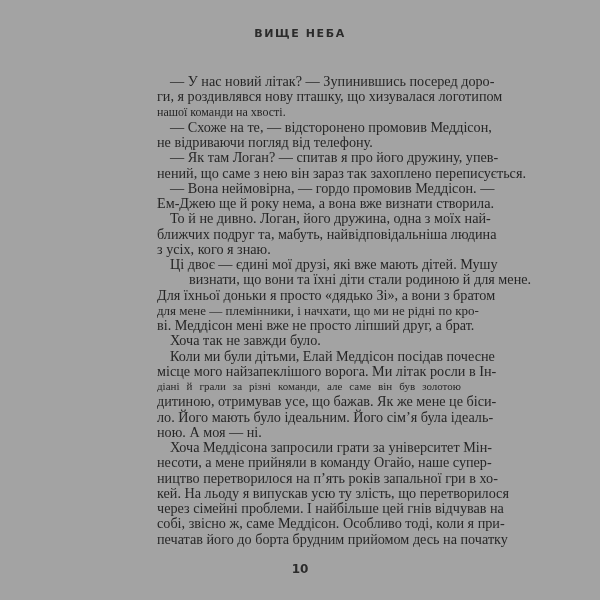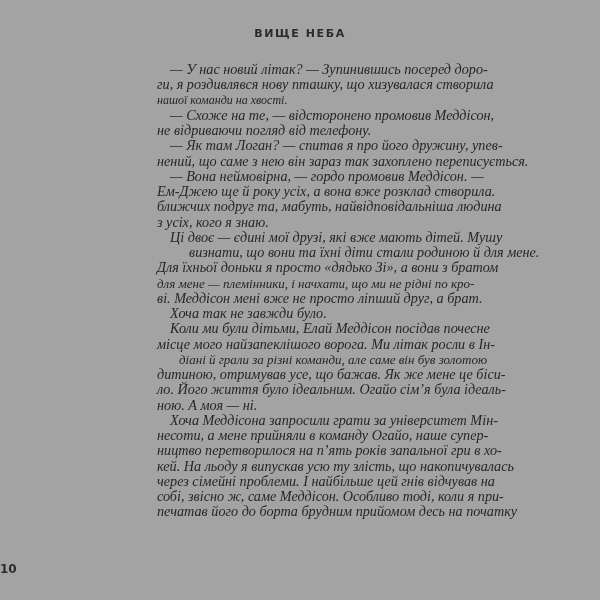--- a/index.html
+++ b/index.html
@@ -28,24 +28,23 @@
       width: 600px;
       text-align: center;
       font-family: "DejaVu Sans", "Liberation Sans", sans-serif;
       font-size: 11px;
       font-weight: bold;
       letter-spacing: 1.6px;
       color: #2b2b2b;
     }
     .text-block {
       position: absolute;
-      top: 62px;
+      top: 74px;
       left: 157px;
       width: 304px;
-      font-style: italic;
     }
     .line {
       height: 22.8px;
       line-height: 22.8px;
       font-size: 14.2px;
       white-space: nowrap;
       text-align: justify;
       text-align-last: justify;
       color: #262626;
     }
@@ -53,60 +52,61 @@
       padding-left: 13px;
     }
     .line.last {
       text-align-last: left;
     }
     .folio {
       position: absolute;
       top: 562px;
       left: 0;
       width: 600px;
-      text-align: left;
+      text-align: center;
       font-family: "DejaVu Sans", "Liberation Sans", sans-serif;
       font-size: 12px;
       font-weight: bold;
       color: #2b2b2b;
     }
   </style>
 </head>
 <body>
 
 <div class="page">
   <div class="running-head">ВИЩЕ НЕБА</div>
 
   <div class="text-block" id="text-block">
       <div class="line indent" style="height: 15.25px; line-height: 15.25px; font-size: 14.2px;">— У нас новий літак? — Зупинившись посеред доро-</div>
-      <div class="line" style="height: 15.25px; line-height: 15.25px; font-size: 14.2px;">ги, я роздивлявся нову пташку, що хизувалася створила</div>
+      <div class="line" style="height: 15.25px; line-height: 15.25px; font-size: 14.2px;">ги, я роздивлявся нову пташку, що хизувалася логотипом</div>
       <div class="line last" style="height: 15.25px; line-height: 15.25px; font-size: 12px;">нашої команди на хвості.</div>
       <div class="line indent" style="height: 15.25px; line-height: 15.25px; font-size: 14.2px;">— Схоже на те, — відсторонено промовив Меддісон,</div>
       <div class="line last" style="height: 15.25px; line-height: 15.25px; font-size: 14.2px;">не відриваючи погляд від телефону.</div>
       <div class="line indent" style="height: 15.25px; line-height: 15.25px; font-size: 14.2px;">— Як там Логан? — спитав я про його дружину, упев-</div>
       <div class="line" style="height: 15.25px; line-height: 15.25px; font-size: 14.2px;">нений, що саме з нею він зараз так захоплено переписується.</div>
       <div class="line indent" style="height: 15.25px; line-height: 15.25px; font-size: 14.2px;">— Вона неймовірна, — гордо промовив Меддісон. —</div>
-      <div class="line last" style="height: 15.25px; line-height: 15.25px; font-size: 14.2px;">Ем-Джею ще й року усіх, а вона вже розклад створила.</div>
+      <div class="line last" style="height: 15.25px; line-height: 15.25px; font-size: 14.2px;">Ем-Джею ще й року нема, а вона вже визнати створила.</div>
+      <div class="line indent" style="height: 15.25px; line-height: 15.25px; font-size: 14.2px;">То й не дивно. Логан, його дружина, одна з моїх най-</div>
       <div class="line" style="height: 15.25px; line-height: 15.25px; font-size: 14.2px;">ближчих подруг та, мабуть, найвідповідальніша людина</div>
       <div class="line last" style="height: 15.25px; line-height: 15.25px; font-size: 14.2px;">з усіх, кого я знаю.</div>
       <div class="line indent" style="height: 15.25px; line-height: 15.25px; font-size: 14.2px;">Ці двоє — єдині мої друзі, які вже мають дітей. Мушу</div>
       <div class="line" style="height: 15.25px; line-height: 15.25px; font-size: 14.2px; margin-left: 32px;">визнати, що вони та їхні діти стали родиною й для мене.</div>
       <div class="line" style="height: 15.25px; line-height: 15.25px; font-size: 14.2px;">Для їхньої доньки я просто «дядько Зі», а вони з братом</div>
       <div class="line" style="height: 15.25px; line-height: 15.25px; font-size: 13px;">для мене — племінники, і начхати, що ми не рідні по кро-</div>
       <div class="line last" style="height: 15.25px; line-height: 15.25px; font-size: 14.2px;">ві. Меддісон мені вже не просто ліпший друг, а брат.</div>
       <div class="line indent last" style="height: 15.25px; line-height: 15.25px; font-size: 14.2px;">Хоча так не завжди було.</div>
       <div class="line indent" style="height: 15.25px; line-height: 15.25px; font-size: 14.2px;">Коли ми були дітьми, Елай Меддісон посідав почесне</div>
       <div class="line" style="height: 15.25px; line-height: 15.25px; font-size: 14.2px;">місце мого найзапеклішого ворога. Ми літак росли в Ін-</div>
-      <div class="line" style="height: 15.25px; line-height: 15.25px; font-size: 13px; margin-left: 22px;">діані й грали за різні команди, але саме він був золотою</div>
+      <div class="line" style="height: 15.25px; line-height: 15.25px; font-size: 11px;">діані й грали за різні команди, але саме він був золотою</div>
       <div class="line" style="height: 15.25px; line-height: 15.25px; font-size: 14.2px;">дитиною, отримував усе, що бажав. Як же мене це біси-</div>
-      <div class="line" style="height: 15.25px; line-height: 15.25px; font-size: 14.2px;">ло. Його життя було ідеальним. Огайо сім’я була ідеаль-</div>
+      <div class="line" style="height: 15.25px; line-height: 15.25px; font-size: 14.2px;">ло. Його мають було ідеальним. Його сім’я була ідеаль-</div>
       <div class="line last" style="height: 15.25px; line-height: 15.25px; font-size: 14.2px;">ною. А моя — ні.</div>
       <div class="line indent" style="height: 15.25px; line-height: 15.25px; font-size: 14.2px;">Хоча Меддісона запросили грати за університет Мін-</div>
       <div class="line" style="height: 15.25px; line-height: 15.25px; font-size: 14.2px;">несоти, а мене прийняли в команду Огайо, наше супер-</div>
       <div class="line" style="height: 15.25px; line-height: 15.25px; font-size: 14.2px;">ництво перетворилося на п’ять років запальної гри в хо-</div>
-      <div class="line" style="height: 15.25px; line-height: 15.25px; font-size: 14.2px;">кей. На льоду я випускав усю ту злість, що накопичувалась</div>
+      <div class="line" style="height: 15.25px; line-height: 15.25px; font-size: 14.2px;">кей. На льоду я випускав усю ту злість, що перетворилося</div>
       <div class="line" style="height: 15.25px; line-height: 15.25px; font-size: 14.2px;">через сімейні проблеми. І найбільше цей гнів відчував на</div>
       <div class="line" style="height: 15.25px; line-height: 15.25px; font-size: 14.2px;">собі, звісно ж, саме Меддісон. Особливо тоді, коли я при-</div>
       <div class="line" style="height: 15.25px; line-height: 15.25px; font-size: 14.2px;">печатав його до борта брудним прийомом десь на початку</div>
     </div>
 
   <div class="folio">10</div>
 </div>
 
 </body></html>

